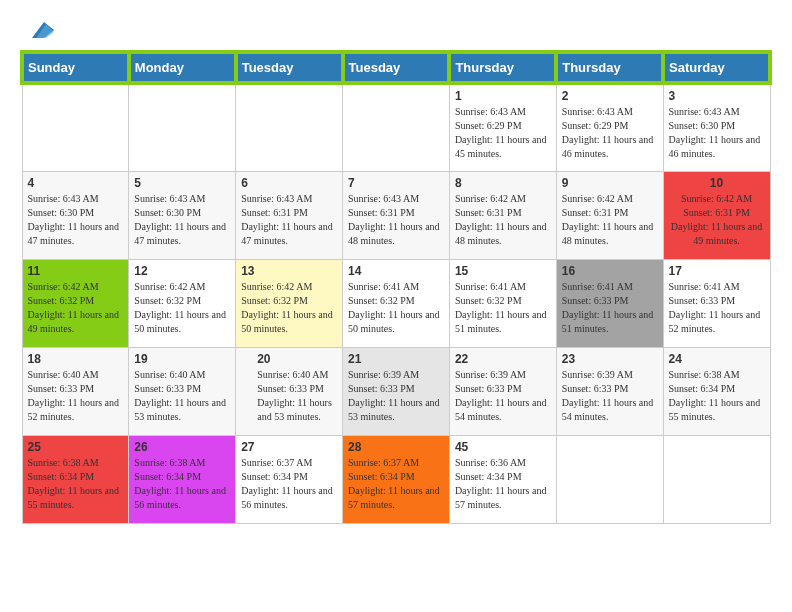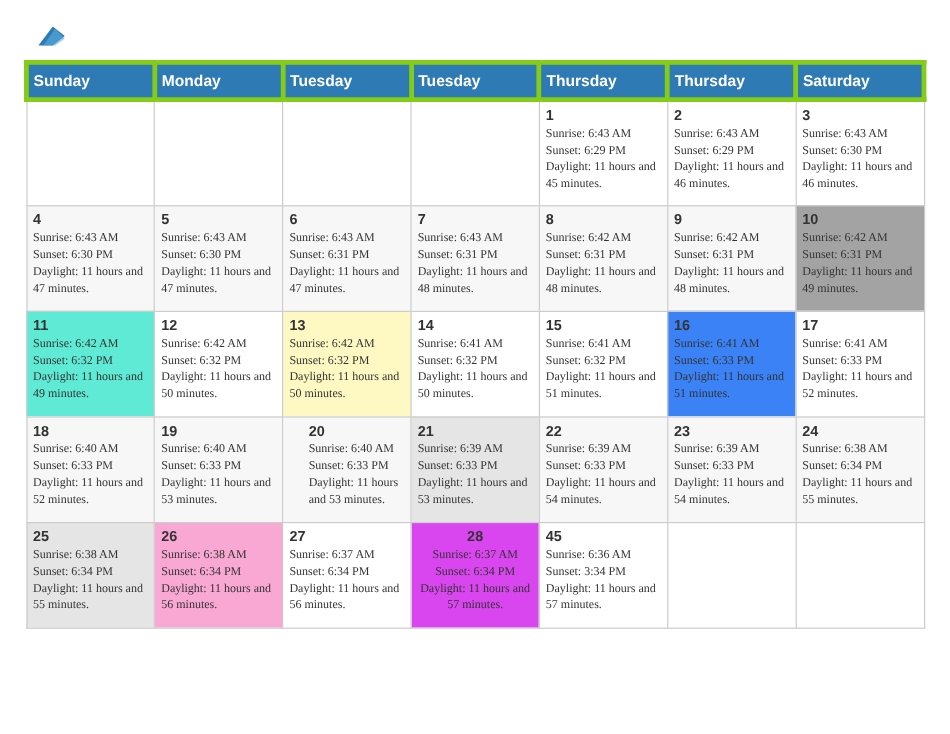--- a/index.html
+++ b/index.html
@@ -172,29 +172,29 @@
             <div class="day-info" style="white-space: pre-line;">Sunrise: 6:42 AM
 Sunset: 6:31 PM
 Daylight: 11 hours and 48 minutes.</div>
           </td>
           <td style="background-color: rgb(247, 247, 247);">
             <span class="day-num">9</span>
             <div class="day-info" style="white-space: pre-line;">Sunrise: 6:42 AM
 Sunset: 6:31 PM
 Daylight: 11 hours and 48 minutes.</div>
           </td>
-          <td style="background-color: #a3a3a3;">
+          <td style="background-color: #ef4444; text-align: center;">
             <span class="day-num">10</span>
             <div class="day-info" style="white-space: pre-line;">Sunrise: 6:42 AM
 Sunset: 6:31 PM
 Daylight: 11 hours and 49 minutes.</div>
           </td>
         </tr>
         <tr>
-          <td style="background-color: #5eead4;">
+          <td style="background-color: #84cc16;">
             <span class="day-num">11</span>
             <div class="day-info" style="white-space: pre-line;">Sunrise: 6:42 AM
 Sunset: 6:32 PM
 Daylight: 11 hours and 49 minutes.</div>
           </td>
           <td style="background-color: rgb(255, 255, 255);">
             <span class="day-num">12</span>
             <div class="day-info" style="white-space: pre-line;">Sunrise: 6:42 AM
 Sunset: 6:32 PM
 Daylight: 11 hours and 50 minutes.</div>
@@ -210,21 +210,21 @@
             <div class="day-info" style="white-space: pre-line;">Sunrise: 6:41 AM
 Sunset: 6:32 PM
 Daylight: 11 hours and 50 minutes.</div>
           </td>
           <td style="background-color: rgb(255, 255, 255);">
             <span class="day-num">15</span>
             <div class="day-info" style="white-space: pre-line;">Sunrise: 6:41 AM
 Sunset: 6:32 PM
 Daylight: 11 hours and 51 minutes.</div>
           </td>
-          <td style="background-color: #3b82f6;">
+          <td style="background-color: #a3a3a3;">
             <span class="day-num">16</span>
             <div class="day-info" style="white-space: pre-line;">Sunrise: 6:41 AM
 Sunset: 6:33 PM
 Daylight: 11 hours and 51 minutes.</div>
           </td>
           <td style="background-color: rgb(255, 255, 255);">
             <span class="day-num">17</span>
             <div class="day-info" style="white-space: pre-line;">Sunrise: 6:41 AM
 Sunset: 6:33 PM
 Daylight: 11 hours and 52 minutes.</div>
@@ -268,48 +268,48 @@
 Daylight: 11 hours and 54 minutes.</div>
           </td>
           <td style="background-color: rgb(247, 247, 247);">
             <span class="day-num">24</span>
             <div class="day-info" style="white-space: pre-line;">Sunrise: 6:38 AM
 Sunset: 6:34 PM
 Daylight: 11 hours and 55 minutes.</div>
           </td>
         </tr>
         <tr>
-          <td style="background-color: #e5e5e5;">
+          <td style="background-color: #ef4444;">
             <span class="day-num">25</span>
             <div class="day-info" style="white-space: pre-line;">Sunrise: 6:38 AM
 Sunset: 6:34 PM
 Daylight: 11 hours and 55 minutes.</div>
           </td>
-          <td style="background-color: #f9a8d4;">
+          <td style="background-color: #d946ef;">
             <span class="day-num">26</span>
             <div class="day-info" style="white-space: pre-line;">Sunrise: 6:38 AM
 Sunset: 6:34 PM
 Daylight: 11 hours and 56 minutes.</div>
           </td>
           <td style="background-color: rgb(255, 255, 255);">
             <span class="day-num">27</span>
             <div class="day-info" style="white-space: pre-line;">Sunrise: 6:37 AM
 Sunset: 6:34 PM
 Daylight: 11 hours and 56 minutes.</div>
           </td>
-          <td style="background-color: #d946ef; text-align: center;">
+          <td style="background-color: #f97316;">
             <span class="day-num">28</span>
             <div class="day-info" style="white-space: pre-line;">Sunrise: 6:37 AM
 Sunset: 6:34 PM
 Daylight: 11 hours and 57 minutes.</div>
           </td>
           <td style="background-color: rgb(255, 255, 255);">
             <span class="day-num">45</span>
             <div class="day-info" style="white-space: pre-line;">Sunrise: 6:36 AM
-Sunset: 3:34 PM
+Sunset: 4:34 PM
 Daylight: 11 hours and 57 minutes.</div>
           </td>
           <td style="background-color: rgb(255, 255, 255);"></td>
           <td style="background-color: rgb(255, 255, 255);"></td>
         </tr>
       </tbody>
   </table>
 </div>
 
 </body></html>

